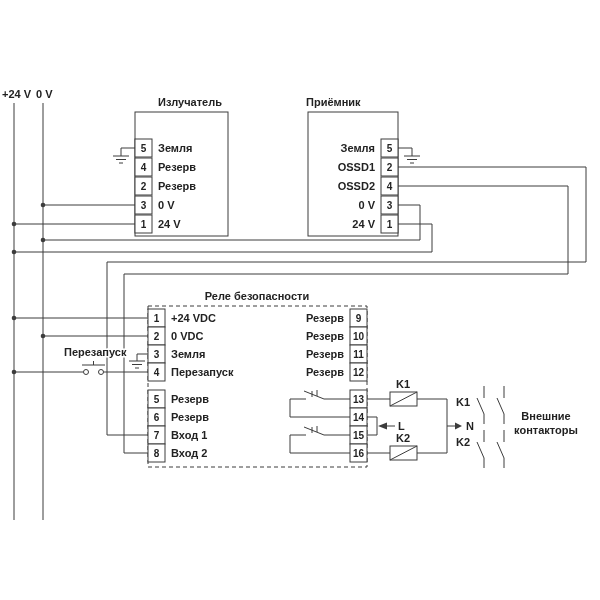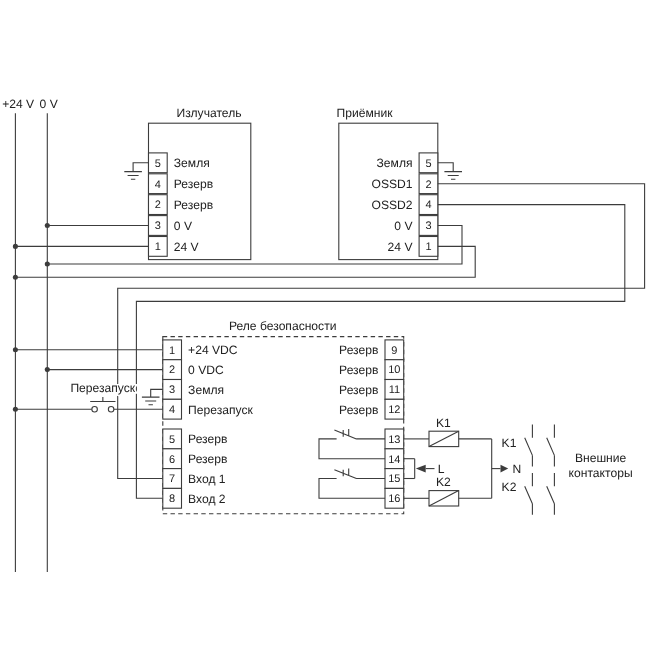--- a/index.html
+++ b/index.html
@@ -1,17 +1,17 @@
 <!DOCTYPE html>
 <html><head>
 <meta charset="utf-8">
 <style>
   html,body{margin:0;padding:0;background:#ffffff;}
   .stage{position:relative;width:600px;height:600px;background:#ffffff;overflow:hidden;
-         font-family:"Liberation Sans",sans-serif;}
+         font-family:"Liberation Sans",sans-serif;font-weight:bold;}
   svg{display:block;}
   .w{stroke:#3c3c3c;stroke-width:1;fill:none;}
   .dash{stroke-dasharray:4 3;}
   .pin{fill:#ffffff;stroke:#3c3c3c;stroke-width:1;}
   .box{fill:none;stroke:#3c3c3c;stroke-width:1;}
   .dot{fill:#3c3c3c;stroke:none;}
   .arr{fill:#3c3c3c;stroke:none;}
   .term{fill:#ffffff;stroke:#3c3c3c;stroke-width:1;}
   .t{font-family:"Liberation Sans",sans-serif;font-size:11px;fill:#222222;}
   .num{font-size:10px;text-anchor:middle;}

